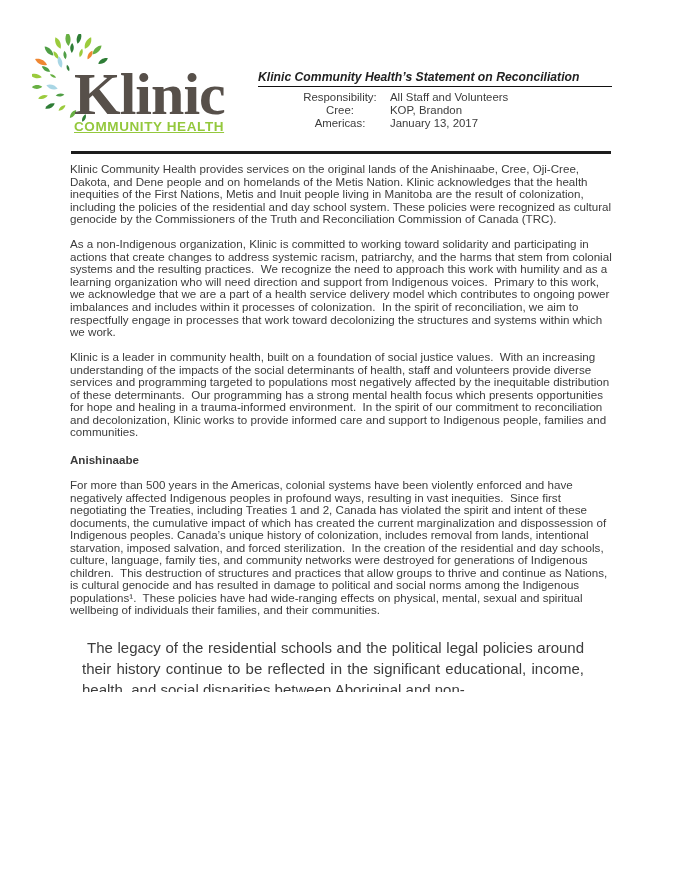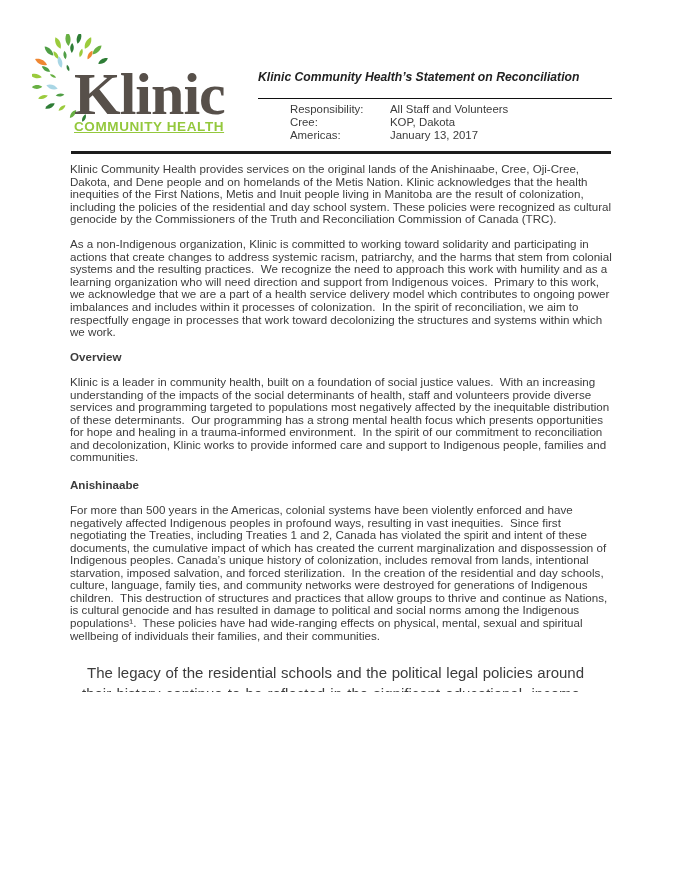--- a/index.html
+++ b/index.html
@@ -18,25 +18,25 @@
   }
   .logo-tagline {
     position:absolute; left:42px; top:85px;
     font-size:13.5px; font-weight:700; letter-spacing:0.6px; color:#94c83d;
     white-space:nowrap;
     text-decoration:underline;
   }
   .doc-head { position:absolute; left:258px; top:70px; width:354px; }
   .doc-title {
     margin:0 0 3px 0; font-size:12.2px; font-weight:700; font-style:italic;
-    color:#222; border-bottom:1.5px solid #111; padding-bottom:14px;
+    color:#222; border-bottom:1.5px solid #111; padding-bottom:2px;
   }
   .meta { margin:4px 0 0 32px; font-size:11.4px; line-height:13.2px; color:#3c3c3c; }
   .meta-row { display:flex; }
-  .meta-label { width:100px; flex:0 0 100px; }
+  .meta-label { width:100px; flex:0 0 100px;text-align:center; }
   .divider { position:absolute; left:71px; top:151px; width:540px; height:3px; background:#1c1c1c; }
   
   .content {
     position:absolute; left:70px; top:163px; width:542px;
     font-size:11.6px; line-height:12.55px; color:#3c3c3c;
   }
   .para { margin:0 0 12.5px 0; white-space:pre-wrap; }
   .heading { font-weight:700; margin:9px 0 12.5px 0; }
   .heading.second { margin-top:15px; }
   .quote {
@@ -90,37 +90,36 @@
 
     <div class="doc-head">
       <div class="doc-title">Klinic Community Health’s Statement on Reconciliation </div>
       <div class="meta">
         <div class="meta-row">
           <span class="meta-label">Responsibility:</span>
           <span class="meta-value">All Staff and Volunteers</span>
         </div>
         <div class="meta-row">
           <span class="meta-label">Cree:</span>
-          <span class="meta-value">KOP, Dakota</span>
+          <span class="meta-value">KOP, Brandon</span>
         </div>
         <div class="meta-row">
           <span class="meta-label">Americas:</span>
           <span class="meta-value">January 13, 2017</span>
         </div>
       </div>
     </div>
 
     <div class="divider"></div>
   </div>
 
   <div class="content">
     <div class="para">Klinic Community Health provides services on the original lands of the Anishinaabe, Cree, Oji-Cree, Dakota, and Dene people and on homelands of the Metis Nation. Klinic acknowledges that the health inequities of the First Nations, Metis and Inuit people living in Manitoba are the result of colonization, including the policies of the residential and day school system. These policies were recognized as cultural genocide by the Commissioners of the Truth and Reconciliation Commission of Canada (TRC).</div>
     <div class="para">As a non-Indigenous organization, Klinic is committed to working toward solidarity and participating in actions that create changes to address systemic racism, patriarchy, and the harms that stem from colonial systems and the resulting practices.  We recognize the need to approach this work with humility and as a learning organization who will need direction and support from Indigenous voices.  Primary to this work, we acknowledge that we are a part of a health service delivery model which contributes to ongoing power imbalances and includes within it processes of colonization.  In the spirit of reconciliation, we aim to respectfully engage in processes that work toward decolonizing the structures and systems within which we work.</div>
 
-    <div class="heading">Overview</div>
     <div class="para">Klinic is a leader in community health, built on a foundation of social justice values.  With an increasing understanding of the impacts of the social determinants of health, staff and volunteers provide diverse services and programming targeted to populations most negatively affected by the inequitable distribution of these determinants.  Our programming has a strong mental health focus which presents opportunities for hope and healing in a trauma-informed environment.  In the spirit of our commitment to reconciliation and decolonization, Klinic works to provide informed care and support to Indigenous people, families and communities.</div>
 
     <div class="heading second">Anishinaabe</div>
     <div class="para">For more than 500 years in the Americas, colonial systems have been violently enforced and have negatively affected Indigenous peoples in profound ways, resulting in vast inequities.  Since first negotiating the Treaties, including Treaties 1 and 2, Canada has violated the spirit and intent of these documents, the cumulative impact of which has created the current marginalization and dispossession of Indigenous peoples. Canada’s unique history of colonization, includes removal from lands, intentional starvation, imposed salvation, and forced sterilization.  In the creation of the residential and day schools, culture, language, family ties, and community networks were destroyed for generations of Indigenous children.  This destruction of structures and practices that allow groups to thrive and continue as Nations, is cultural genocide and has resulted in damage to political and social norms among the Indigenous populations¹.  These policies have had wide-ranging effects on physical, mental, sexual and spiritual wellbeing of individuals their families, and their communities.</div>
 
     <div class="quote">The legacy of the residential schools and the political legal policies around their history continue to be reflected in the significant educational, income, health, and social disparities between Aboriginal and non-</div>
 
     <div class="footnote-rule"></div>
     <div class="footnote">1 Truth and Reconciliation Commission. P. 1</div>
   </div>

